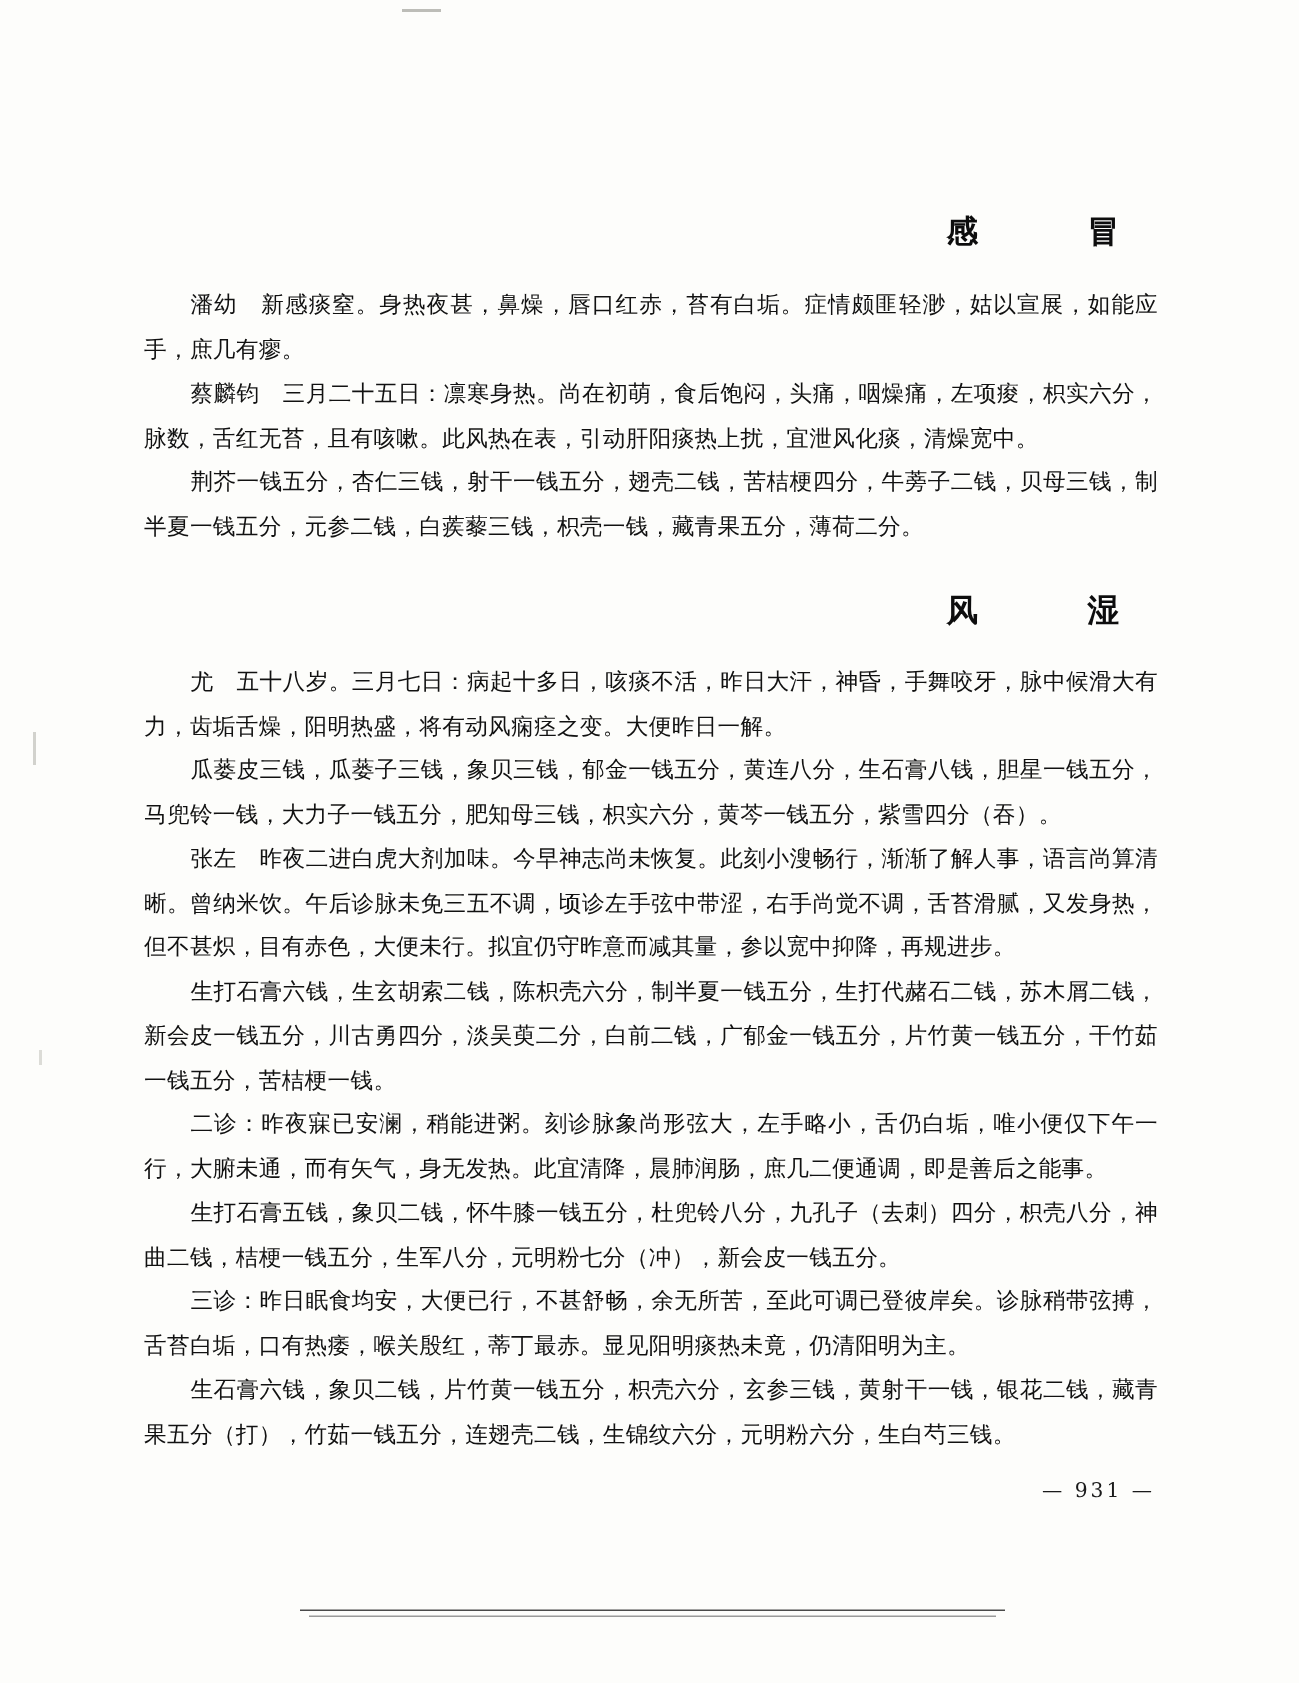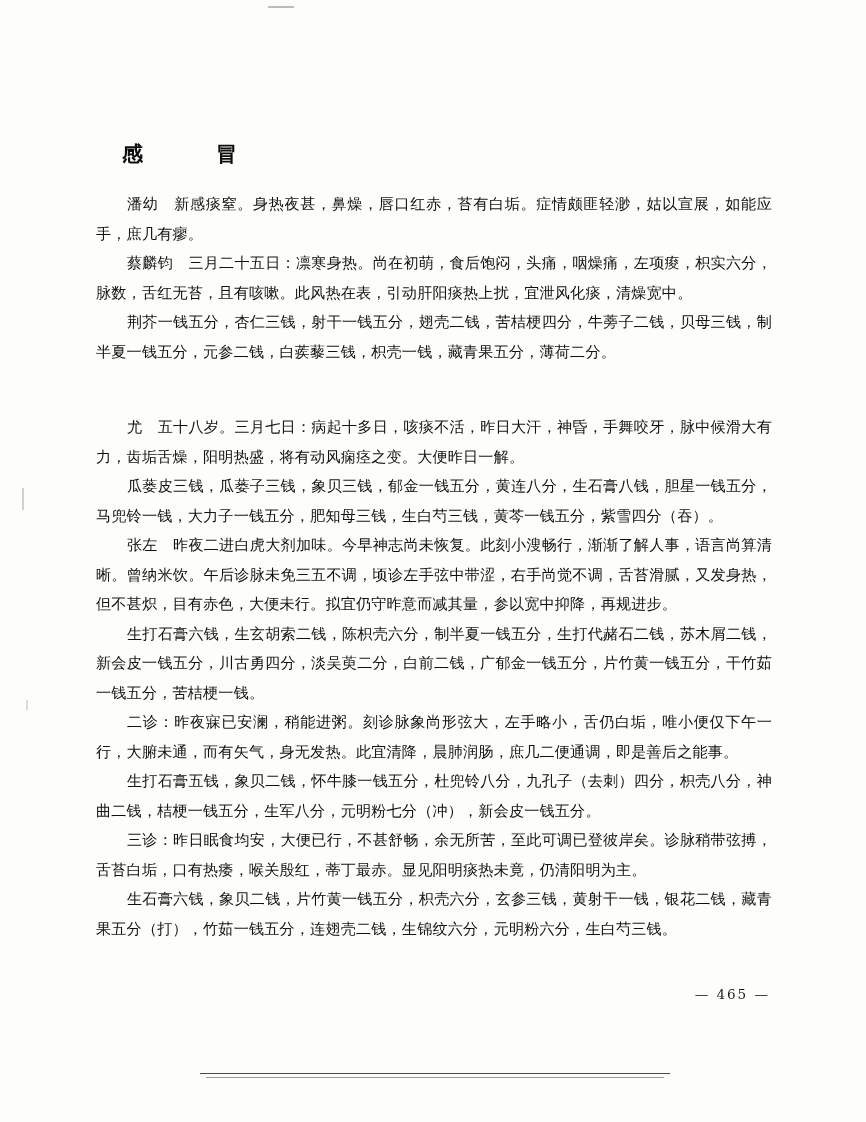--- a/index.html
+++ b/index.html
@@ -36,21 +36,21 @@
     position: absolute;
     left: 96px;
     top: 140px;
     width: 676px;
   }
   h1.section-title {
     font-family: "DejaVu Serif", serif;
     font-weight: bold;
     font-size: 21px;
     letter-spacing: 26px;
-    text-align: left;
+    text-align: right;
     margin: 0;
     padding: 0;
     color: #0d0d0d;
     text-indent: 26px;
   }
   .sec-gap-1 { height: 22px; }
   .sec-gap-2 { height: 26px; }
   .sec-gap-3 { height: 20px; }
   p.para {
     font-family: Liberation Serif, serif;
@@ -101,29 +101,30 @@
   <div class="content">
 
     <h1 class="section-title">感　冒</h1>
     <div class="sec-gap-1"></div>
     <p class="para">潘幼　新感痰窒。身热夜甚，鼻燥，唇口红赤，苔有白垢。症情颇匪轻渺，姑以宣展，如能应手，庶几有瘳。</p>
     <p class="para">蔡麟钧　三月二十五日：凛寒身热。尚在初萌，食后饱闷，头痛，咽燥痛，左项痠，枳实六分，脉数，舌红无苔，且有咳嗽。此风热在表，引动肝阳痰热上扰，宜泄风化痰，清燥宽中。</p>
     <p class="para">荆芥一钱五分，杏仁三钱，射干一钱五分，翅壳二钱，苦桔梗四分，牛蒡子二钱，贝母三钱，制半夏一钱五分，元参二钱，白蒺藜三钱，枳壳一钱，藏青果五分，薄荷二分。</p>
 
     <div class="sec-gap-2"></div>
 
+    <h1 class="section-title">风　湿</h1>
     <div class="sec-gap-3"></div>
     <p class="para">尤　五十八岁。三月七日：病起十多日，咳痰不活，昨日大汗，神昏，手舞咬牙，脉中候滑大有力，齿垢舌燥，阳明热盛，将有动风痫痉之变。大便昨日一解。</p>
-    <p class="para">瓜蒌皮三钱，瓜蒌子三钱，象贝三钱，郁金一钱五分，黄连八分，生石膏八钱，胆星一钱五分，马兜铃一钱，大力子一钱五分，肥知母三钱，生白芍三钱，黄芩一钱五分，紫雪四分（吞）。</p>
+    <p class="para">瓜蒌皮三钱，瓜蒌子三钱，象贝三钱，郁金一钱五分，黄连八分，生石膏八钱，胆星一钱五分，马兜铃一钱，大力子一钱五分，肥知母三钱，枳实六分，黄芩一钱五分，紫雪四分（吞）。</p>
     <p class="para">张左　昨夜二进白虎大剂加味。今早神志尚未恢复。此刻小溲畅行，渐渐了解人事，语言尚算清晰。曾纳米饮。午后诊脉未免三五不调，顷诊左手弦中带涩，右手尚觉不调，舌苔滑腻，又发身热，但不甚炽，目有赤色，大便未行。拟宜仍守昨意而减其量，参以宽中抑降，再规进步。</p>
     <p class="para">生打石膏六钱，生玄胡索二钱，陈枳壳六分，制半夏一钱五分，生打代赭石二钱，苏木屑二钱，新会皮一钱五分，川古勇四分，淡吴萸二分，白前二钱，广郁金一钱五分，片竹黄一钱五分，干竹茹一钱五分，苦桔梗一钱。</p>
     <p class="para">二诊：昨夜寐已安澜，稍能进粥。刻诊脉象尚形弦大，左手略小，舌仍白垢，唯小便仅下午一行，大腑未通，而有矢气，身无发热。此宜清降，晨肺润肠，庶几二便通调，即是善后之能事。</p>
     <p class="para">生打石膏五钱，象贝二钱，怀牛膝一钱五分，杜兜铃八分，九孔子（去刺）四分，枳壳八分，神曲二钱，桔梗一钱五分，生军八分，元明粉七分（冲），新会皮一钱五分。</p>
     <p class="para">三诊：昨日眠食均安，大便已行，不甚舒畅，余无所苦，至此可调已登彼岸矣。诊脉稍带弦搏，舌苔白垢，口有热痿，喉关殷红，蒂丁最赤。显见阳明痰热未竟，仍清阳明为主。</p>
     <p class="para">生石膏六钱，象贝二钱，片竹黄一钱五分，枳壳六分，玄参三钱，黄射干一钱，银花二钱，藏青果五分（打），竹茹一钱五分，连翅壳二钱，生锦纹六分，元明粉六分，生白芍三钱。</p>
 
   </div>
 
-  <div class="page-number">— 465 —</div>
+  <div class="page-number">— 931 —</div>
   <div class="footer-rule"></div>
   <div class="footer-rule second"></div>
 
 </div>
 
 </body></html>

